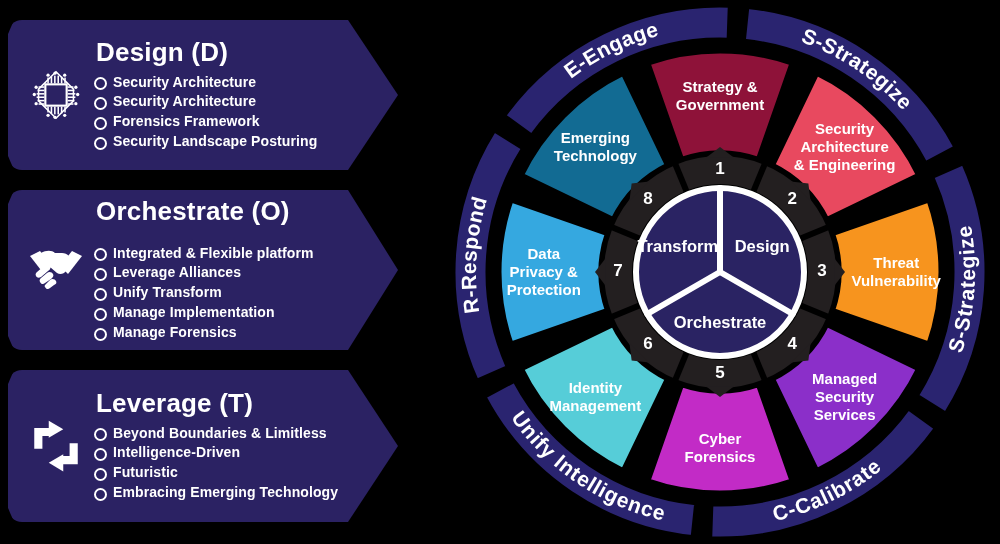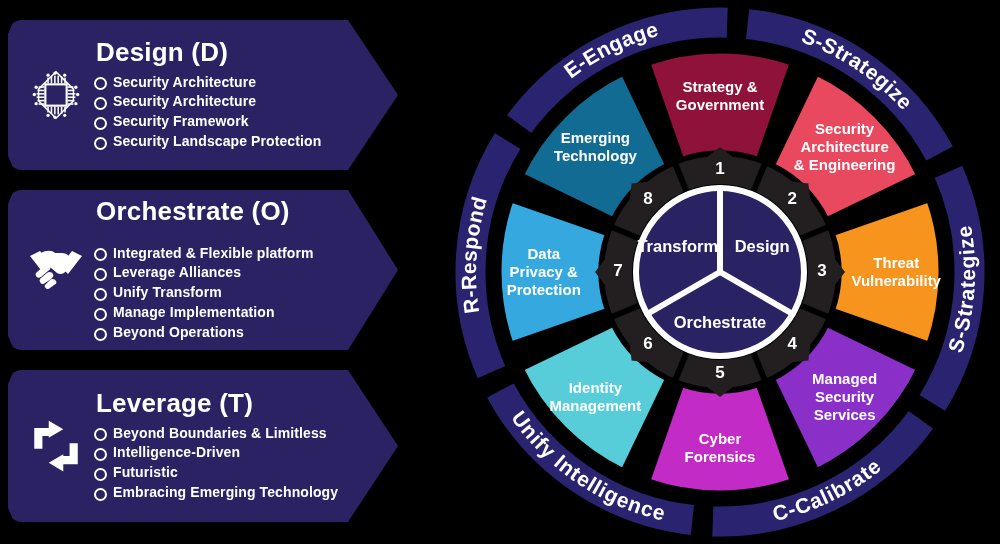--- a/index.html
+++ b/index.html
@@ -105,25 +105,25 @@
             <li>
                 <span class="bullet-mark"></span>
                 <span>Security Architecture</span>
               </li>
             <li>
                 <span class="bullet-mark"></span>
                 <span>Security Architecture</span>
               </li>
             <li>
                 <span class="bullet-mark"></span>
-                <span>Security Framework</span>
-              </li>
-            <li>
-                <span class="bullet-mark"></span>
-                <span>Security Landscape Protection</span>
+                <span>Forensics Framework</span>
+              </li>
+            <li>
+                <span class="bullet-mark"></span>
+                <span>Security Landscape Posturing</span>
               </li>
           </ul>
         </div>
       </div>
     </div>
 
     <div class="card" id="card-orchestrate">
       <div class="card-inner">
         <div class="card-icon">
           <svg width="64" height="52" viewBox="0 0 64 52">
@@ -151,21 +151,21 @@
             <li>
                 <span class="bullet-mark"></span>
                 <span>Unify Transform</span>
               </li>
             <li>
                 <span class="bullet-mark"></span>
                 <span>Manage Implementation</span>
               </li>
             <li>
                 <span class="bullet-mark"></span>
-                <span>Beyond Operations</span>
+                <span>Manage Forensics</span>
               </li>
           </ul>
         </div>
       </div>
     </div>
 
     <div class="card" id="card-transform">
       <div class="card-inner">
         <div class="card-icon">
           <svg width="58" height="58" viewBox="0 0 64 64">

